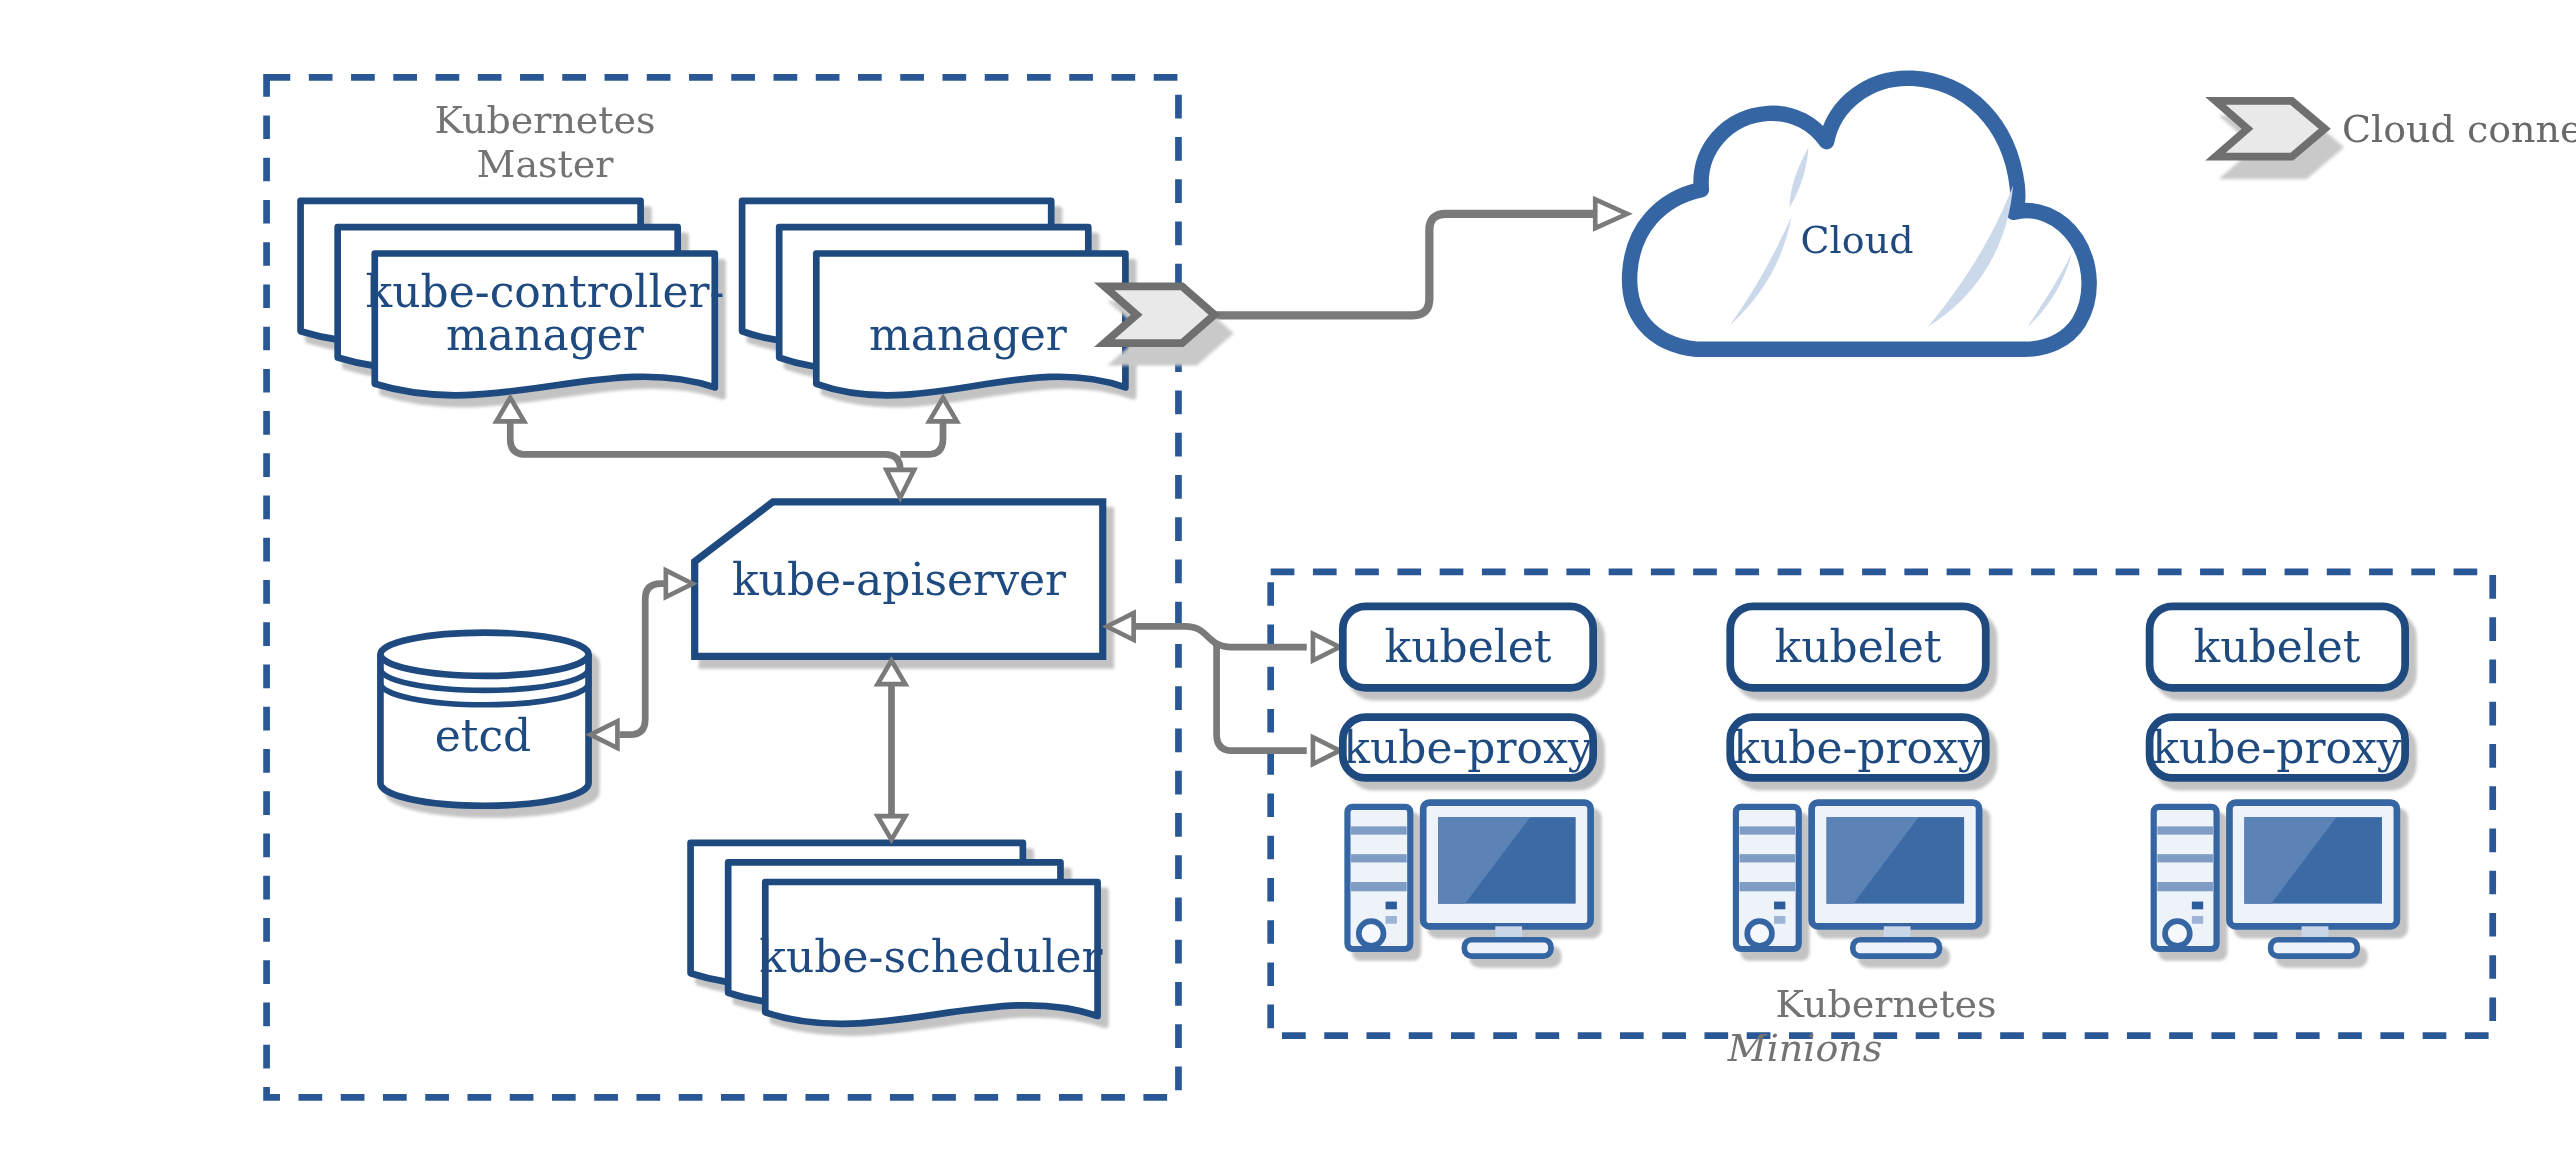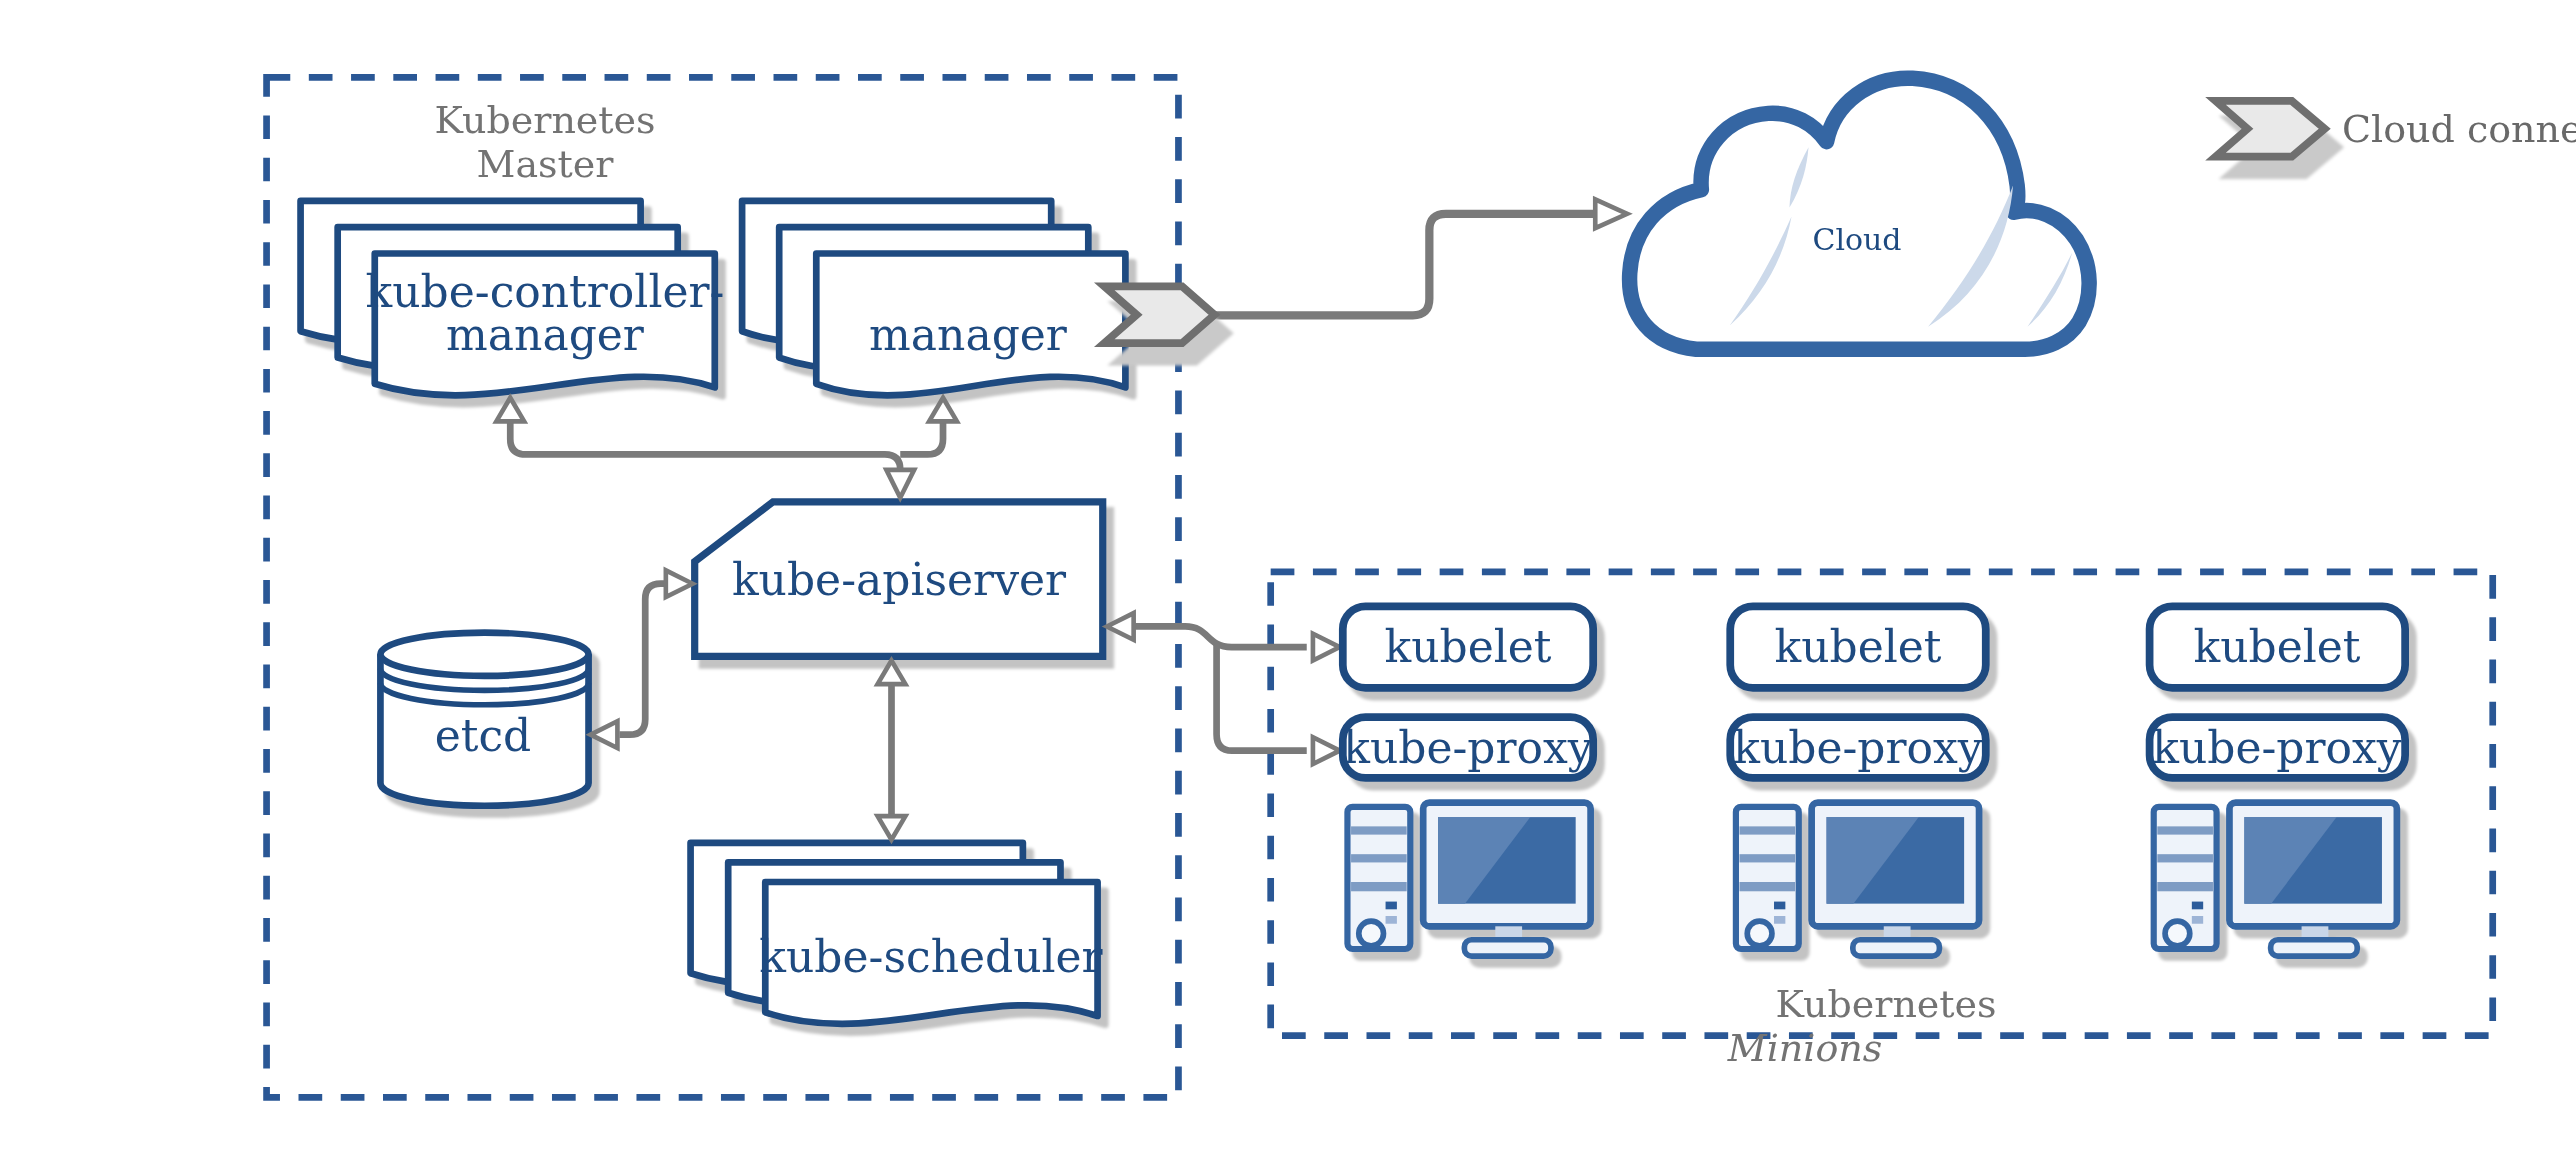--- a/index.html
+++ b/index.html
@@ -2,21 +2,21 @@
 <html style="font-size:8.2px"><head>
 <meta charset="utf-8">
 <style>
   html,body{margin:0;padding:0;background:#ffffff;}
   .stage{position:relative;width:2665px;height:1153px;background:#ffffff;overflow:hidden;
          font-family:"DejaVu Serif","Liberation Serif",serif;}
   svg{position:absolute;left:0;top:0;}
   .lbl{position:absolute;transform:translate(-50%,-50%);white-space:nowrap;
        color:#1e4a80;font-size:44px;line-height:1;}
   .lbl.gray{color:#737373;font-size:38px;}
-  .lbl.cloudlbl{font-size:30px;}
+  .lbl.cloudlbl{font-size:38px;}
   .lbl.legend{font-size:38px;color:#696969;}
   
   .dashbox{fill:none;stroke:#2a5795;stroke-width:13;stroke-dasharray:46 36;}
   .doc{fill:#ffffff;stroke:#1e4a80;stroke-width:13;stroke-linejoin:round;}
   .navybox{fill:#ffffff;stroke:#1e4a80;stroke-width:15;}
   .apisrv{fill:#ffffff;stroke:#1e4a80;stroke-width:14;stroke-linejoin:miter;}
   .cyl{fill:#ffffff;stroke:#1e4a80;stroke-width:13;}
   .cylline{fill:none;stroke:#1e4a80;stroke-width:11;}
   .conn{fill:none;stroke:#7a7a7a;stroke-width:13;}
   .connthick{fill:none;stroke:#7a7a7a;stroke-width:16;}

